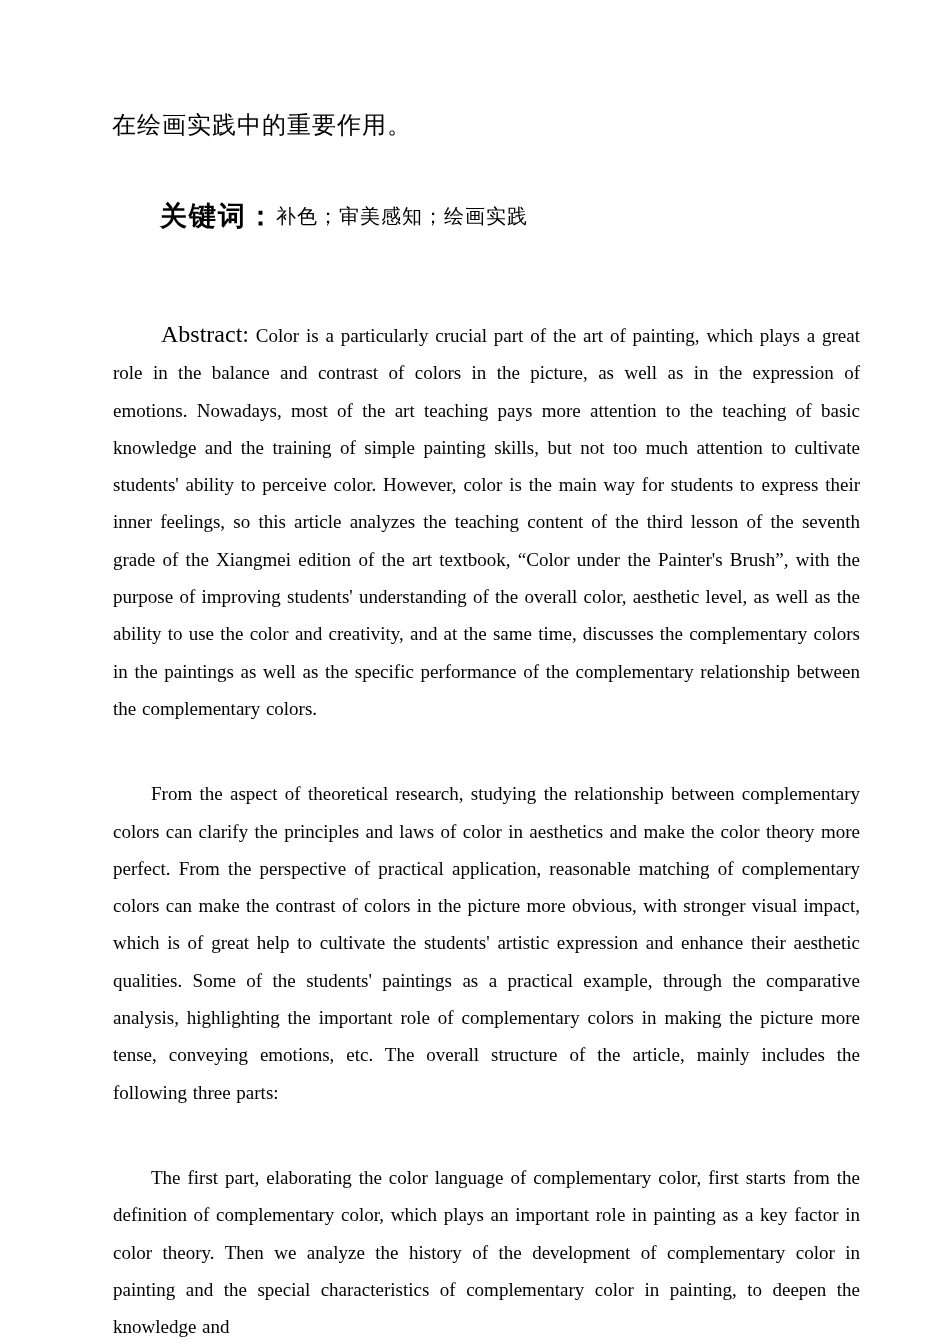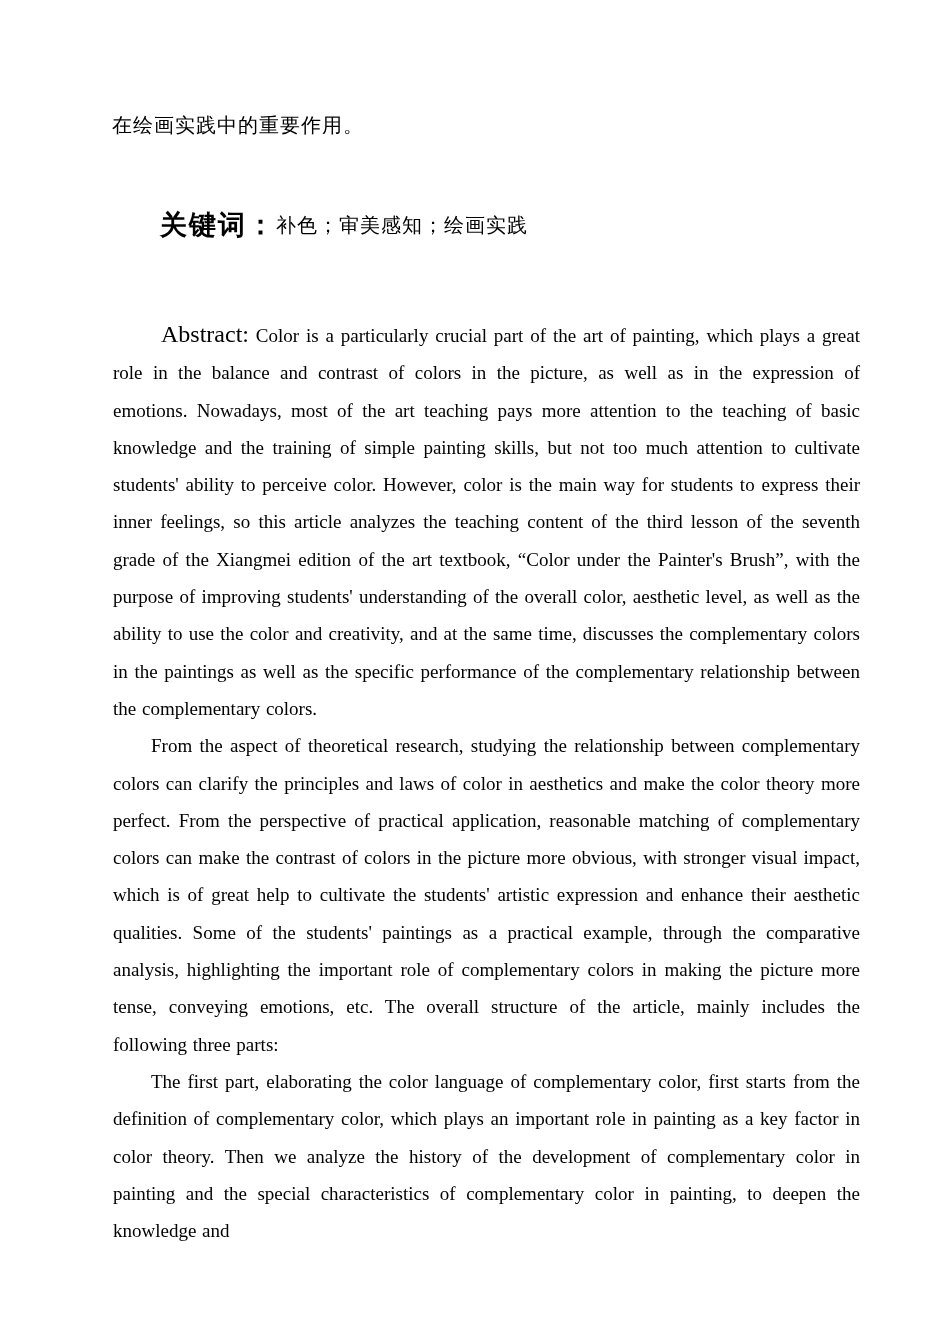--- a/index.html
+++ b/index.html
@@ -14,28 +14,28 @@
     background: #ffffff;
     overflow: hidden;
     font-family: "Liberation Serif", "DejaVu Serif", serif;
     color: #000000;
   }
   .intro-line {
     position: absolute;
     left: 112px;
     top: 112px;
     margin: 0;
-    font-size: 20px;
+    font-size: 24px;
     line-height: 27px;
     letter-spacing: 1px;
   }
   .keywords-line {
     position: absolute;
     left: 160px;
-    top: 207px;
+    top: 198px;
     margin: 0;
     white-space: nowrap;
   }
   .kw-label {
     font-family: "Liberation Sans", "DejaVu Sans", sans-serif;
     font-weight: 700;
     font-size: 27px;
     letter-spacing: 2px;
     vertical-align: baseline;
   }
@@ -51,21 +51,21 @@
     width: 747px;
   }
   .para {
     margin: 0;
     font-size: 19px;
     line-height: 37.3px;
     text-align: justify;
     word-spacing: 1px;
   }
   .para.p1 { text-indent: 48px; }
-  .para.pind { text-indent: 38px; }
+  .para.pind { text-indent: 38px; margin-top: 48px; }
   .abs-label {
     font-weight: 400;
     font-size: 24px;
     line-height: 1;
   }
 </style>
 </head>
 <body>
 
 <div class="sheet">

